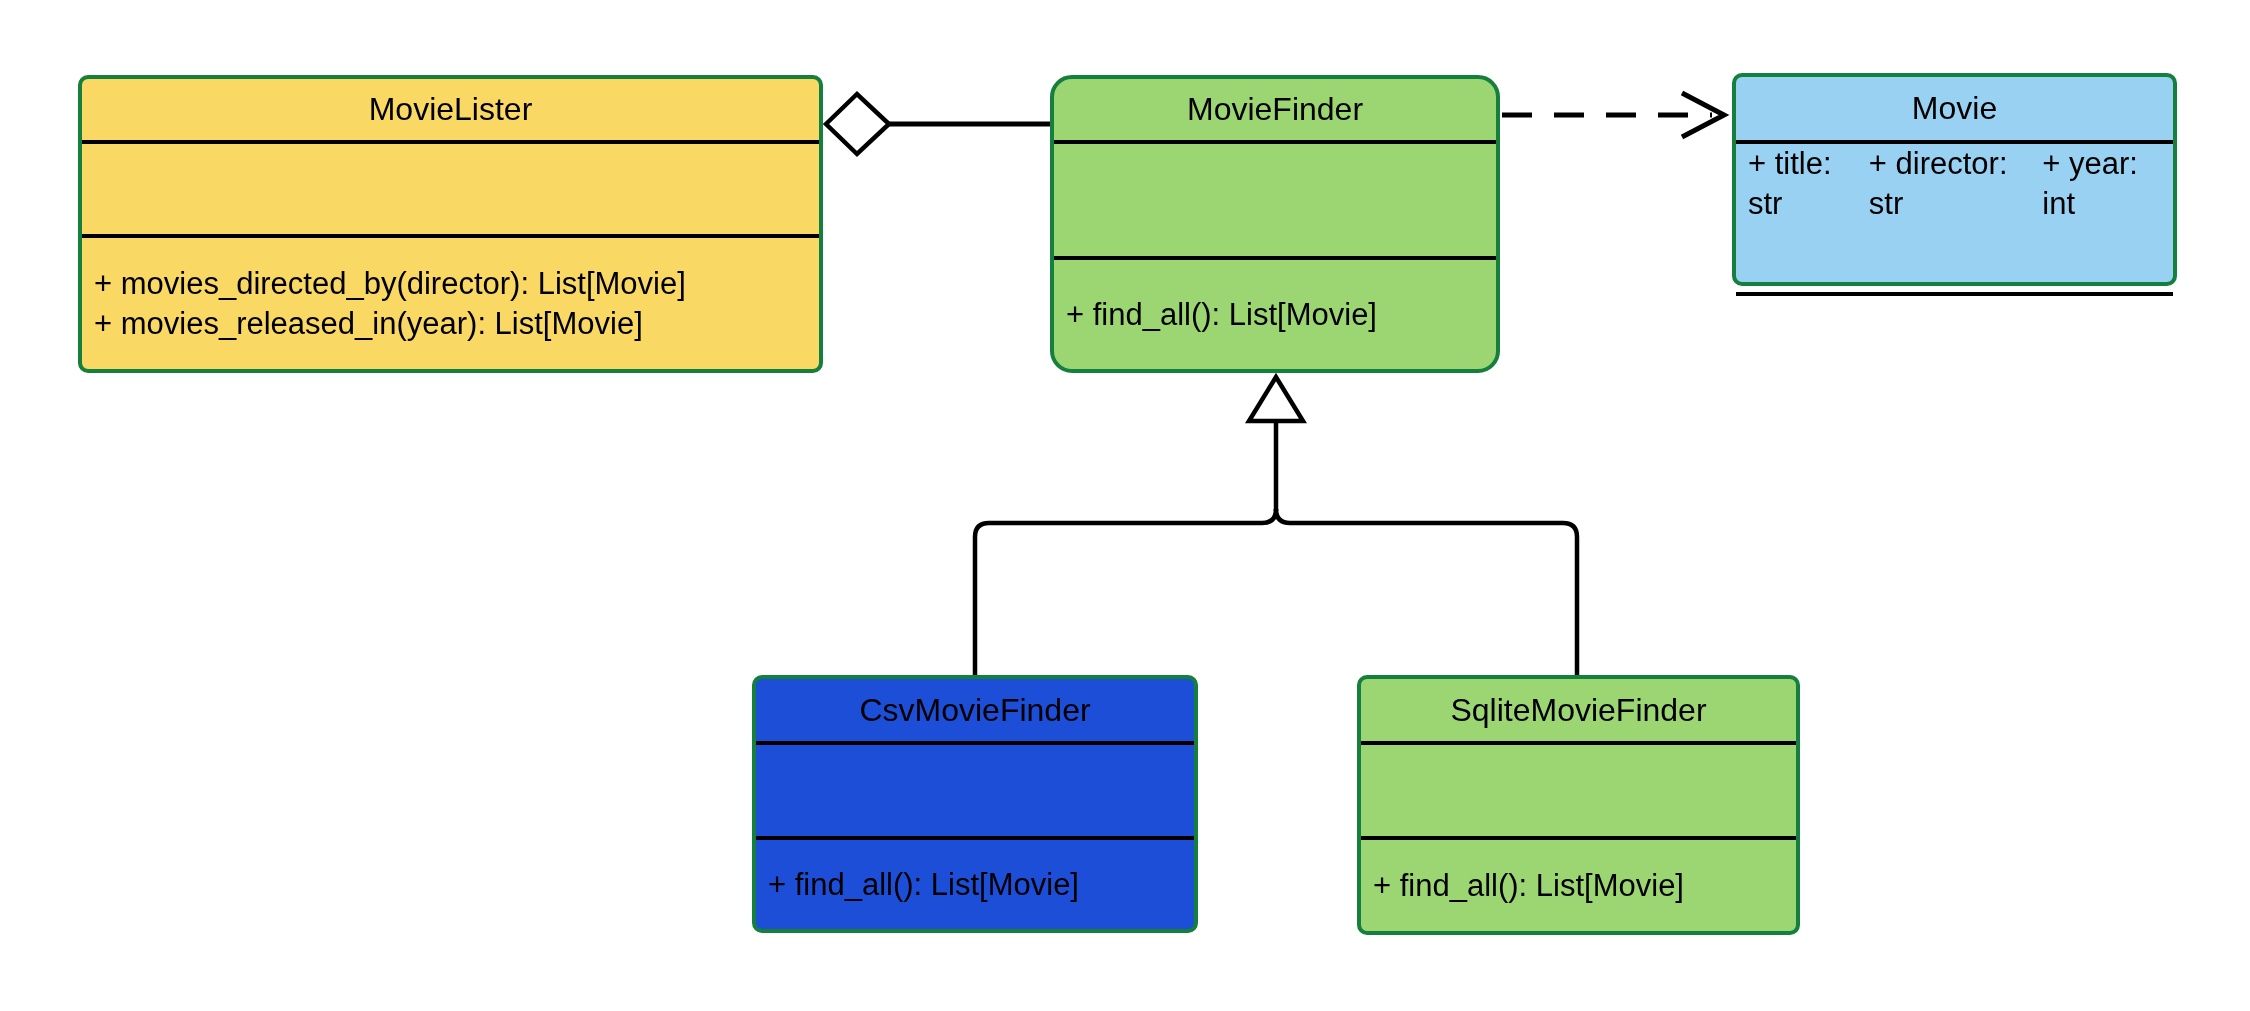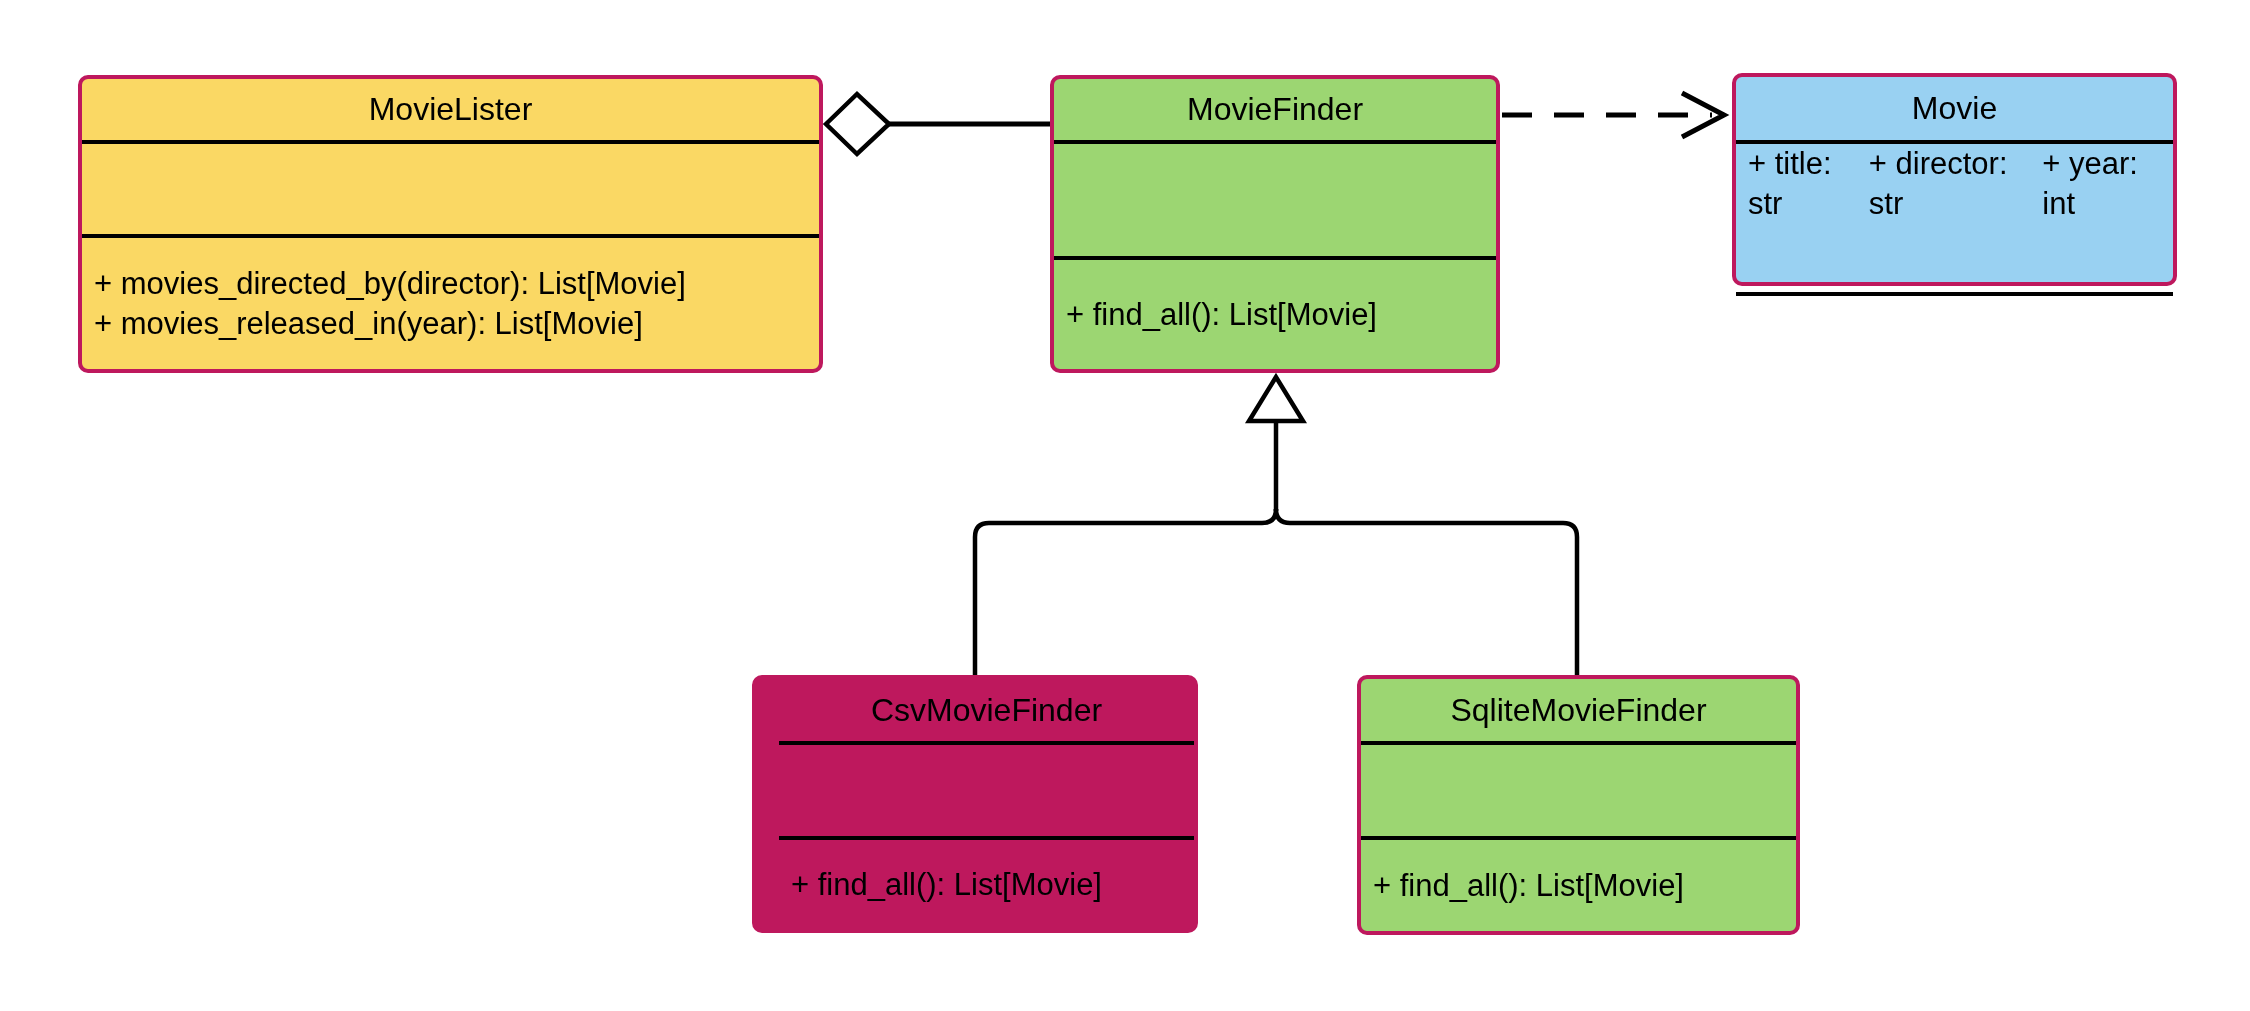--- a/index.html
+++ b/index.html
@@ -8,21 +8,21 @@
     width:2250px;height:1011px;
     background:#ffffff;
     font-family:"Liberation Sans","DejaVu Sans",sans-serif;
     color:#000;
     overflow:hidden;
   }
   #connectors{position:absolute;left:0;top:0;width:2250px;height:1011px;}
   .uml-class{
     position:absolute;
     box-sizing:border-box;
-    border:4px solid #be185d;
+    border:4px solid #15803d;
     border-radius:10px;
     display:flex;flex-direction:column;
   }
   .uml-title{
     box-sizing:border-box;
     border-bottom:4px solid #000;
     display:flex;align-items:center;justify-content:center;
     font-size:32px;
     flex:0 0 auto;
   }
@@ -39,21 +39,21 @@
     display:flex;flex-direction:column;justify-content:center;
     padding-left:12px;
     font-size:31px;line-height:40px;
     flex:1 1 auto;
   }
   
   #box-movielister{left:78px;top:75px;width:745px;height:298px;}
   #box-movielister .uml-title{height:65px;}
   #box-movielister .uml-attrs{height:94px;}
 
-  #box-moviefinder{left:1050px;top:75px;width:450px;height:298px;}
+  #box-moviefinder{left:1050px;top:75px;width:450px;height:298px;border-radius:22px;}
   #box-moviefinder .uml-title{height:65px;}
   #box-moviefinder .uml-attrs{height:116px;}
 
   #box-movie{left:1732px;top:73px;width:445px;height:213px;}
   #box-movie .uml-title{height:67px;}
   #box-movie .uml-attrs{height:152px;}
 
   #box-csvmoviefinder{left:752px;top:675px;width:446px;height:258px;}
   #box-csvmoviefinder .uml-title{height:66px;}
   #box-csvmoviefinder .uml-attrs{height:95px;}
@@ -101,21 +101,21 @@
   <div class="uml-class" id="box-movie" style="background: rgb(153, 209, 242);">
     <div class="uml-title">Movie</div>
     <div class="uml-attrs">
       <div>+ title: str</div>
       <div>+ director: str</div>
       <div>+ year: int</div>
     </div>
     <div class="uml-methods"></div>
   </div>
 
-  <div class="uml-class" id="box-csvmoviefinder" style="background: #be185d; padding-left: 23px;">
+  <div class="uml-class" id="box-csvmoviefinder" style="background: #1d4ed8;">
     <div class="uml-title">CsvMovieFinder</div>
     <div class="uml-attrs"></div>
     <div class="uml-methods">
       <div>+ find_all(): List[Movie]</div>
     </div>
   </div>
 
   <div class="uml-class" id="box-sqlitemoviefinder" style="background: rgb(156, 214, 114);">
     <div class="uml-title">SqliteMovieFinder</div>
     <div class="uml-attrs"></div>

